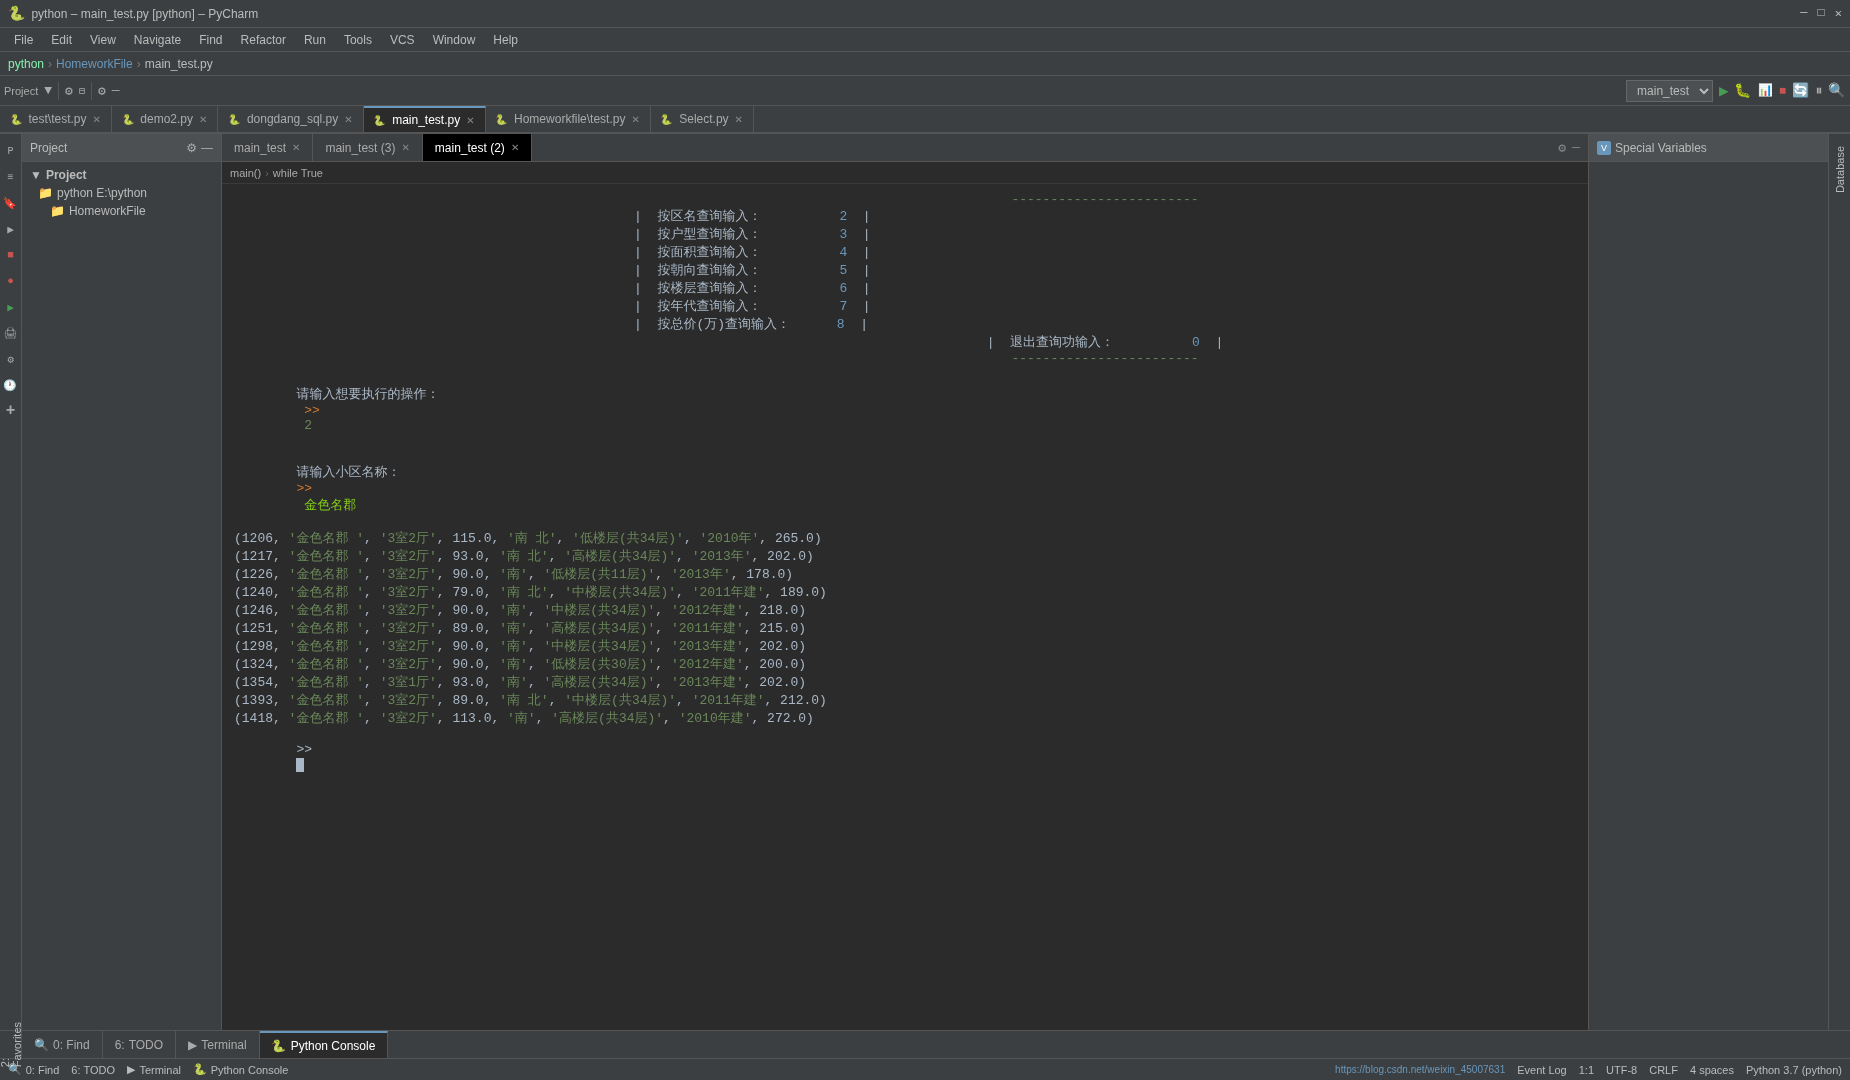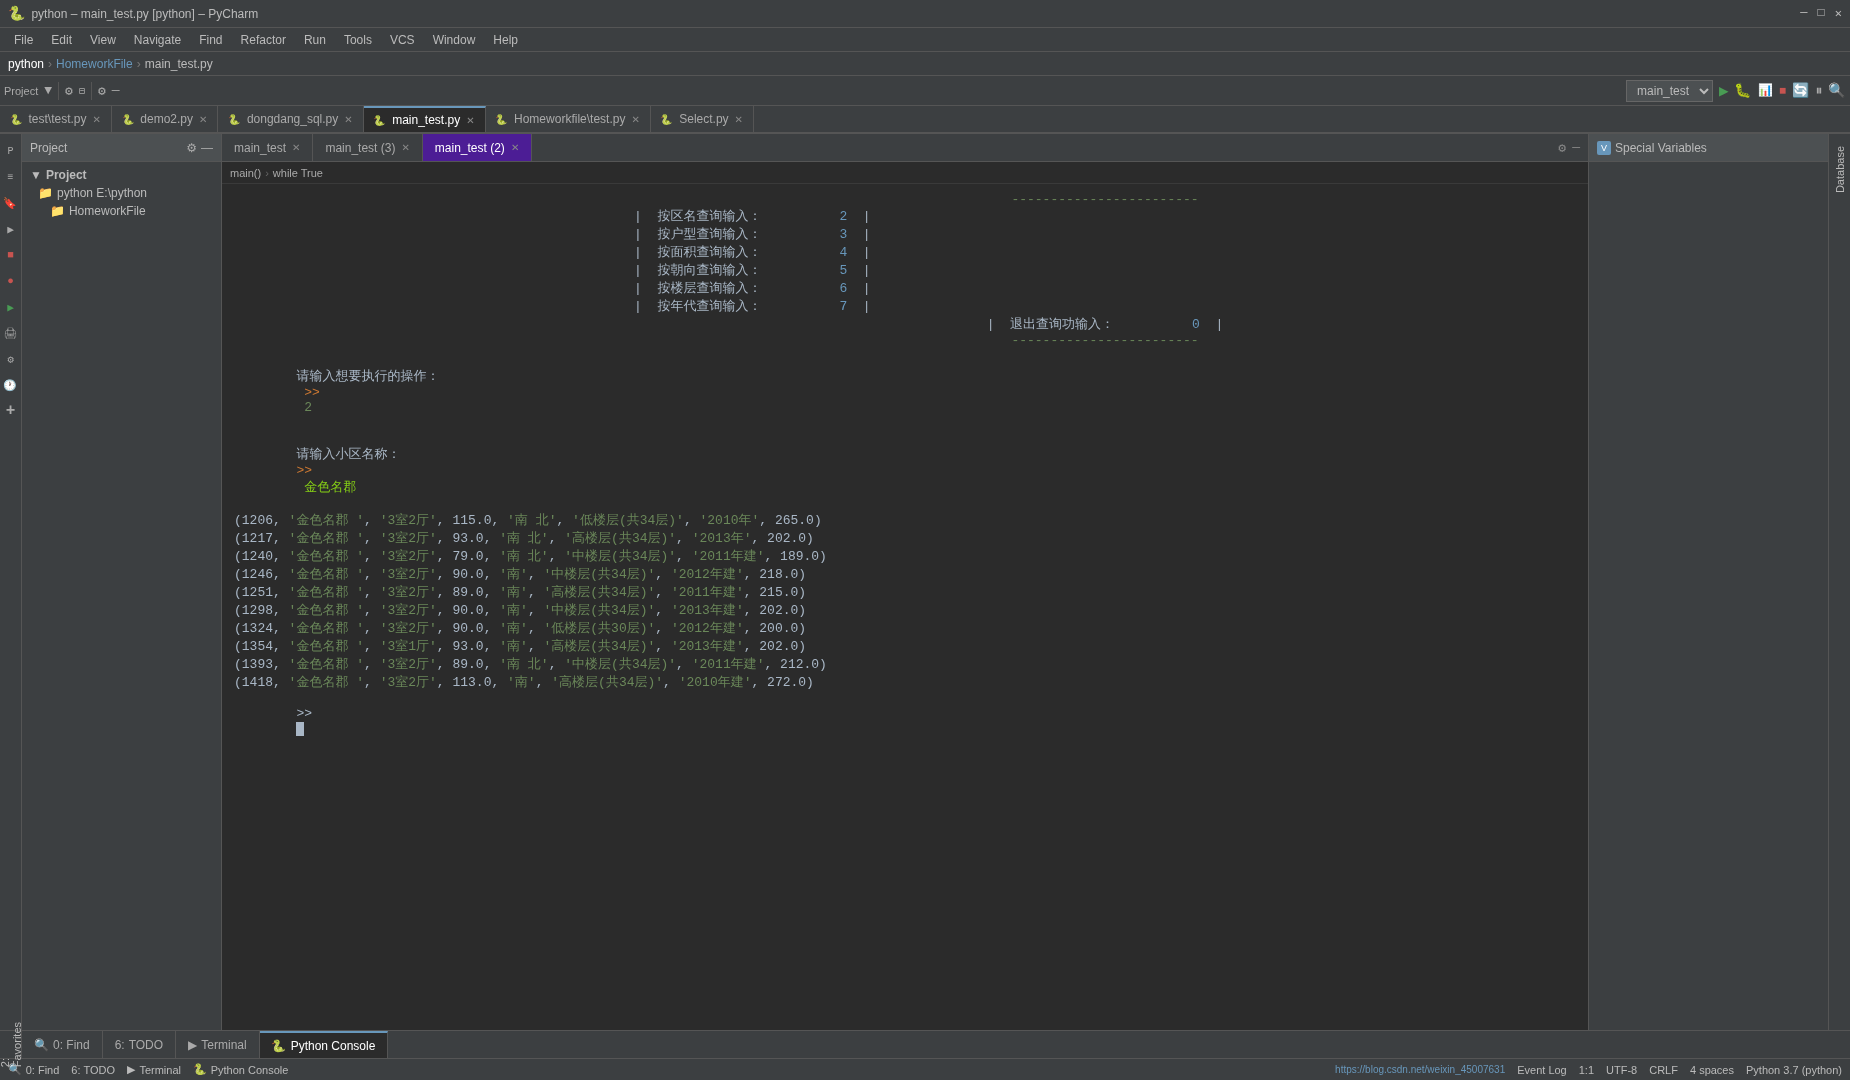--- a/index.html
+++ b/index.html
@@ -177,21 +177,21 @@
       align-items: center;
       padding: 0 12px;
       gap: 6px;
       font-size: 12px;
       font-family: Arial, sans-serif;
       color: #aaa;
       border-right: 1px solid #555;
       cursor: pointer;
     }
     .editor-tab.active {
-      background: #4c1d95;
+      background: #000000;
       color: #fff;
     }
     #editor-tabs .tab-settings {
       margin-left: auto;
       padding: 0 8px;
       display: flex;
       align-items: center;
       color: #888;
       gap: 6px;
       cursor: pointer;
@@ -370,21 +370,21 @@
   <span class="menu-item">Find</span>
   <span class="menu-item">Refactor</span>
   <span class="menu-item">Run</span>
   <span class="menu-item">Tools</span>
   <span class="menu-item">VCS</span>
   <span class="menu-item">Window</span>
   <span class="menu-item">Help</span>
 </div>
 
 <div id="breadcrumb-bar">
-  <span style="color:#ffffff; cursor:pointer;">python</span>
+  <span style="color:#86efac; cursor:pointer;">python</span>
   <span style="color:#777;">›</span>
   <span style="color:#6897bb; cursor:pointer;">HomeworkFile</span>
   <span style="color:#777;">›</span>
   <span style="color:#bbb; cursor:pointer;">main_test.py</span>
 </div>
 
 <div id="run-toolbar" style="display:flex; align-items:center; height:30px; background:#3c3f41; padding:0 4px; border-bottom:1px solid #555; gap:6px;">
   <span style="color:#aaa; font-size:11px; font-family:Arial;">Project</span>
   <span style="color:#aaa;">▼</span>
   <span style="width:1px; height:18px; background:#555;"></span>
@@ -512,37 +512,39 @@
     <div id="console-scroll-inner">
 
       <div class="console-line console-menu-border" style="text-align:center; color:#6a8759; padding-left: 400px;">------------------------</div>
 
       <div class="console-line" style="padding-left: 400px; color:#a9b7c6;">|&nbsp;&nbsp;按区名查询输入：&nbsp;&nbsp;&nbsp;&nbsp;&nbsp;&nbsp;&nbsp;&nbsp;&nbsp;&nbsp;<span style="color:#6897bb;">2</span>&nbsp;&nbsp;|</div>
       <div class="console-line" style="padding-left: 400px; color:#a9b7c6;">|&nbsp;&nbsp;按户型查询输入：&nbsp;&nbsp;&nbsp;&nbsp;&nbsp;&nbsp;&nbsp;&nbsp;&nbsp;&nbsp;<span style="color:#6897bb;">3</span>&nbsp;&nbsp;|</div>
       <div class="console-line" style="padding-left: 400px; color:#a9b7c6;">|&nbsp;&nbsp;按面积查询输入：&nbsp;&nbsp;&nbsp;&nbsp;&nbsp;&nbsp;&nbsp;&nbsp;&nbsp;&nbsp;<span style="color:#6897bb;">4</span>&nbsp;&nbsp;|</div>
       <div class="console-line" style="padding-left: 400px; color:#a9b7c6;">|&nbsp;&nbsp;按朝向查询输入：&nbsp;&nbsp;&nbsp;&nbsp;&nbsp;&nbsp;&nbsp;&nbsp;&nbsp;&nbsp;<span style="color:#6897bb;">5</span>&nbsp;&nbsp;|</div>
       <div class="console-line" style="padding-left: 400px; color:#a9b7c6;">|&nbsp;&nbsp;按楼层查询输入：&nbsp;&nbsp;&nbsp;&nbsp;&nbsp;&nbsp;&nbsp;&nbsp;&nbsp;&nbsp;<span style="color:#6897bb;">6</span>&nbsp;&nbsp;|</div>
       <div class="console-line" style="padding-left: 400px; color:#a9b7c6;">|&nbsp;&nbsp;按年代查询输入：&nbsp;&nbsp;&nbsp;&nbsp;&nbsp;&nbsp;&nbsp;&nbsp;&nbsp;&nbsp;<span style="color:#6897bb;">7</span>&nbsp;&nbsp;|</div>
+      <div class="console-line" style="padding-left: 400px; color:#a9b7c6;">|&nbsp;&nbsp;按总价(万)查询输入：&nbsp;&nbsp;&nbsp;&nbsp;&nbsp;&nbsp;<span style="color:#6897bb;">8</span>&nbsp;&nbsp;|</div>
       <div class="console-line" style="padding-left: 400px; color:#a9b7c6;text-align:center;">|&nbsp;&nbsp;退出查询功输入：&nbsp;&nbsp;&nbsp;&nbsp;&nbsp;&nbsp;&nbsp;&nbsp;&nbsp;&nbsp;<span style="color:#6897bb;">0</span>&nbsp;&nbsp;|</div>
 
       <div class="console-line console-menu-border" style="text-align:center; color:#6a8759; padding-left: 400px;">------------------------</div>
 
       <div class="console-line" style="margin-top: 4px;">
         <span>请输入想要执行的操作：</span>
         <span style="color:#cc7832;"> &gt;&gt;</span>
         <span style="color:#6a8759;"> 2</span>
       </div>
       <div class="console-line">
         <span>请输入小区名称：</span>
         <span style="color:#cc7832;">&gt;&gt;</span>
         <span style="color:#84cc16;"> 金色名郡</span>
       </div>
 
       <div class="console-line">(1206, <span style="color:#6a8759;">'金色名郡 '</span>, <span style="color:#6a8759;">'3室2厅'</span>, 115.0, <span style="color:#6a8759;">'南 北'</span>, <span style="color:#6a8759;">'低楼层(共34层)'</span>, <span style="color:#6a8759;">'2010年'</span>, 265.0)</div>
       <div class="console-line">(1217, <span style="color:#6a8759;">'金色名郡 '</span>, <span style="color:#6a8759;">'3室2厅'</span>, 93.0, <span style="color:#6a8759;">'南 北'</span>, <span style="color:#6a8759;">'高楼层(共34层)'</span>, <span style="color:#6a8759;">'2013年'</span>, 202.0)</div>
+      <div class="console-line">(1226, <span style="color:#6a8759;">'金色名郡 '</span>, <span style="color:#6a8759;">'3室2厅'</span>, 90.0, <span style="color:#6a8759;">'南'</span>, <span style="color:#6a8759;">'低楼层(共11层)'</span>, <span style="color:#6a8759;">'2013年'</span>, 178.0)</div>
       <div class="console-line">(1240, <span style="color:#6a8759;">'金色名郡 '</span>, <span style="color:#6a8759;">'3室2厅'</span>, 79.0, <span style="color:#6a8759;">'南 北'</span>, <span style="color:#6a8759;">'中楼层(共34层)'</span>, <span style="color:#6a8759;">'2011年建'</span>, 189.0)</div>
       <div class="console-line">(1246, <span style="color:#6a8759;">'金色名郡 '</span>, <span style="color:#6a8759;">'3室2厅'</span>, 90.0, <span style="color:#6a8759;">'南'</span>, <span style="color:#6a8759;">'中楼层(共34层)'</span>, <span style="color:#6a8759;">'2012年建'</span>, 218.0)</div>
       <div class="console-line">(1251, <span style="color:#6a8759;">'金色名郡 '</span>, <span style="color:#6a8759;">'3室2厅'</span>, 89.0, <span style="color:#6a8759;">'南'</span>, <span style="color:#6a8759;">'高楼层(共34层)'</span>, <span style="color:#6a8759;">'2011年建'</span>, 215.0)</div>
       <div class="console-line">(1298, <span style="color:#6a8759;">'金色名郡 '</span>, <span style="color:#6a8759;">'3室2厅'</span>, 90.0, <span style="color:#6a8759;">'南'</span>, <span style="color:#6a8759;">'中楼层(共34层)'</span>, <span style="color:#6a8759;">'2013年建'</span>, 202.0)</div>
       <div class="console-line">(1324, <span style="color:#6a8759;">'金色名郡 '</span>, <span style="color:#6a8759;">'3室2厅'</span>, 90.0, <span style="color:#6a8759;">'南'</span>, <span style="color:#6a8759;">'低楼层(共30层)'</span>, <span style="color:#6a8759;">'2012年建'</span>, 200.0)</div>
       <div class="console-line">(1354, <span style="color:#6a8759;">'金色名郡 '</span>, <span style="color:#6a8759;">'3室1厅'</span>, 93.0, <span style="color:#6a8759;">'南'</span>, <span style="color:#6a8759;">'高楼层(共34层)'</span>, <span style="color:#6a8759;">'2013年建'</span>, 202.0)</div>
       <div class="console-line">(1393, <span style="color:#6a8759;">'金色名郡 '</span>, <span style="color:#6a8759;">'3室2厅'</span>, 89.0, <span style="color:#6a8759;">'南 北'</span>, <span style="color:#6a8759;">'中楼层(共34层)'</span>, <span style="color:#6a8759;">'2011年建'</span>, 212.0)</div>
       <div class="console-line">(1418, <span style="color:#6a8759;">'金色名郡 '</span>, <span style="color:#6a8759;">'3室2厅'</span>, 113.0, <span style="color:#6a8759;">'南'</span>, <span style="color:#6a8759;">'高楼层(共34层)'</span>, <span style="color:#6a8759;">'2010年建'</span>, 272.0)</div>
 
       <div class="console-line">

